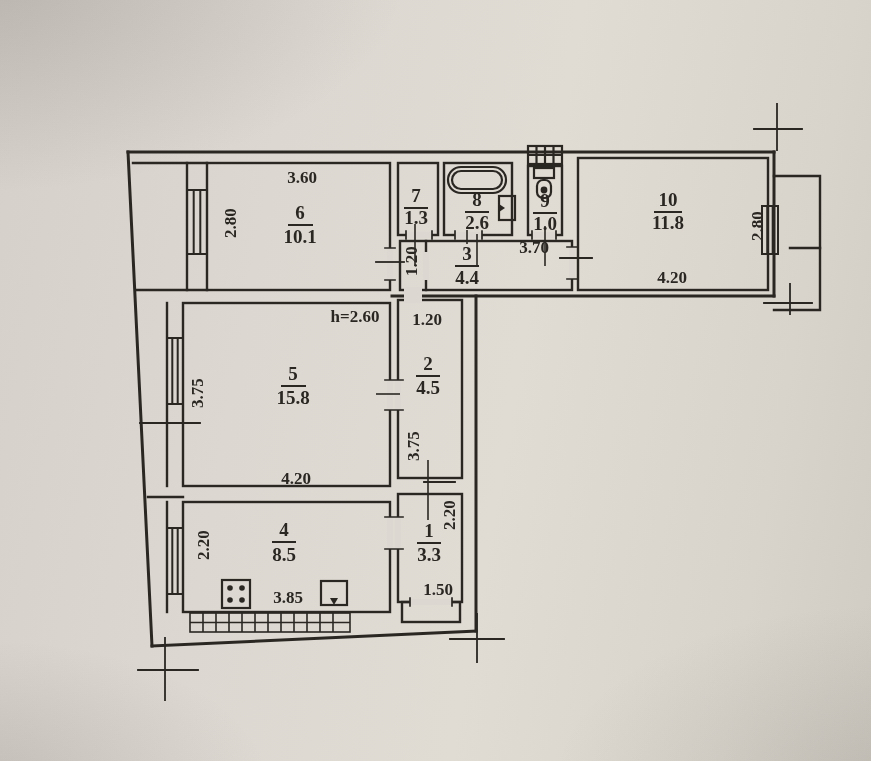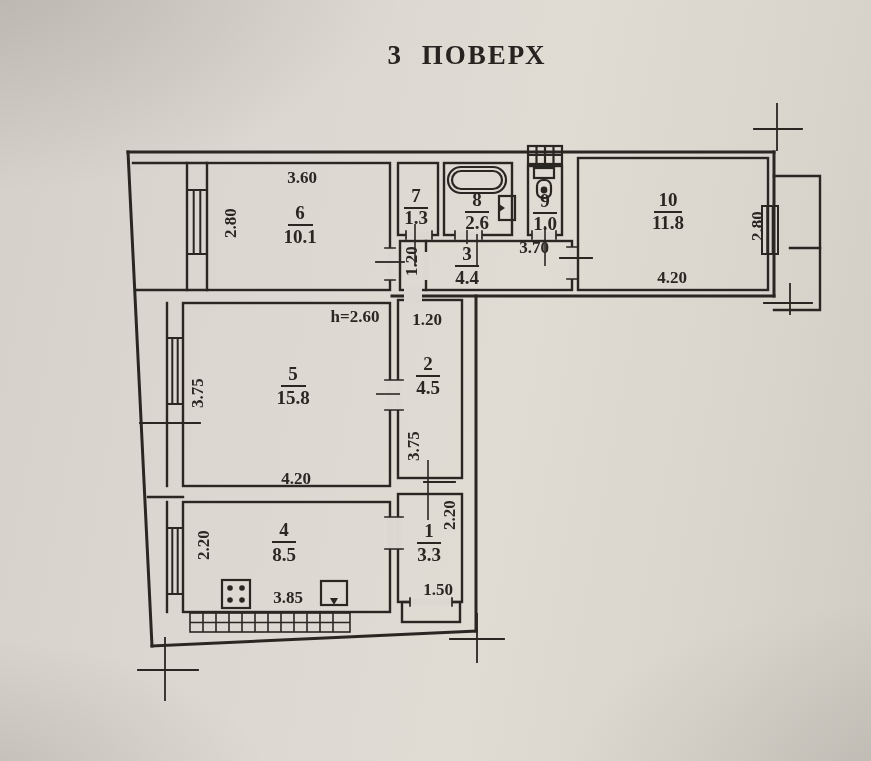--- a/index.html
+++ b/index.html
@@ -22,21 +22,20 @@
     font-family:"Liberation Serif","DejaVu Serif",serif;
     font-weight:bold;fill:#2a2723;
   }
   .rm{font-size:19px;}
   .dm{font-size:17px;}
 </style>
 </head>
 <body>
 
 <div class="photo">
-  <div class="title">3 ПОВЕРХ</div>
 
   <svg width="871" height="761" viewBox="0 0 871 761">
 
     <g stroke="#2a2723" fill="none" stroke-width="3" stroke-linecap="square">
       <path d="M128,152 H774"></path>
       <path d="M128,152 L152,646"></path>
       <path d="M152,646 L476,631"></path>
       <path d="M476,631 V296"></path>
       <path d="M774,152 V296"></path>
       <path d="M392,296 H774"></path>

